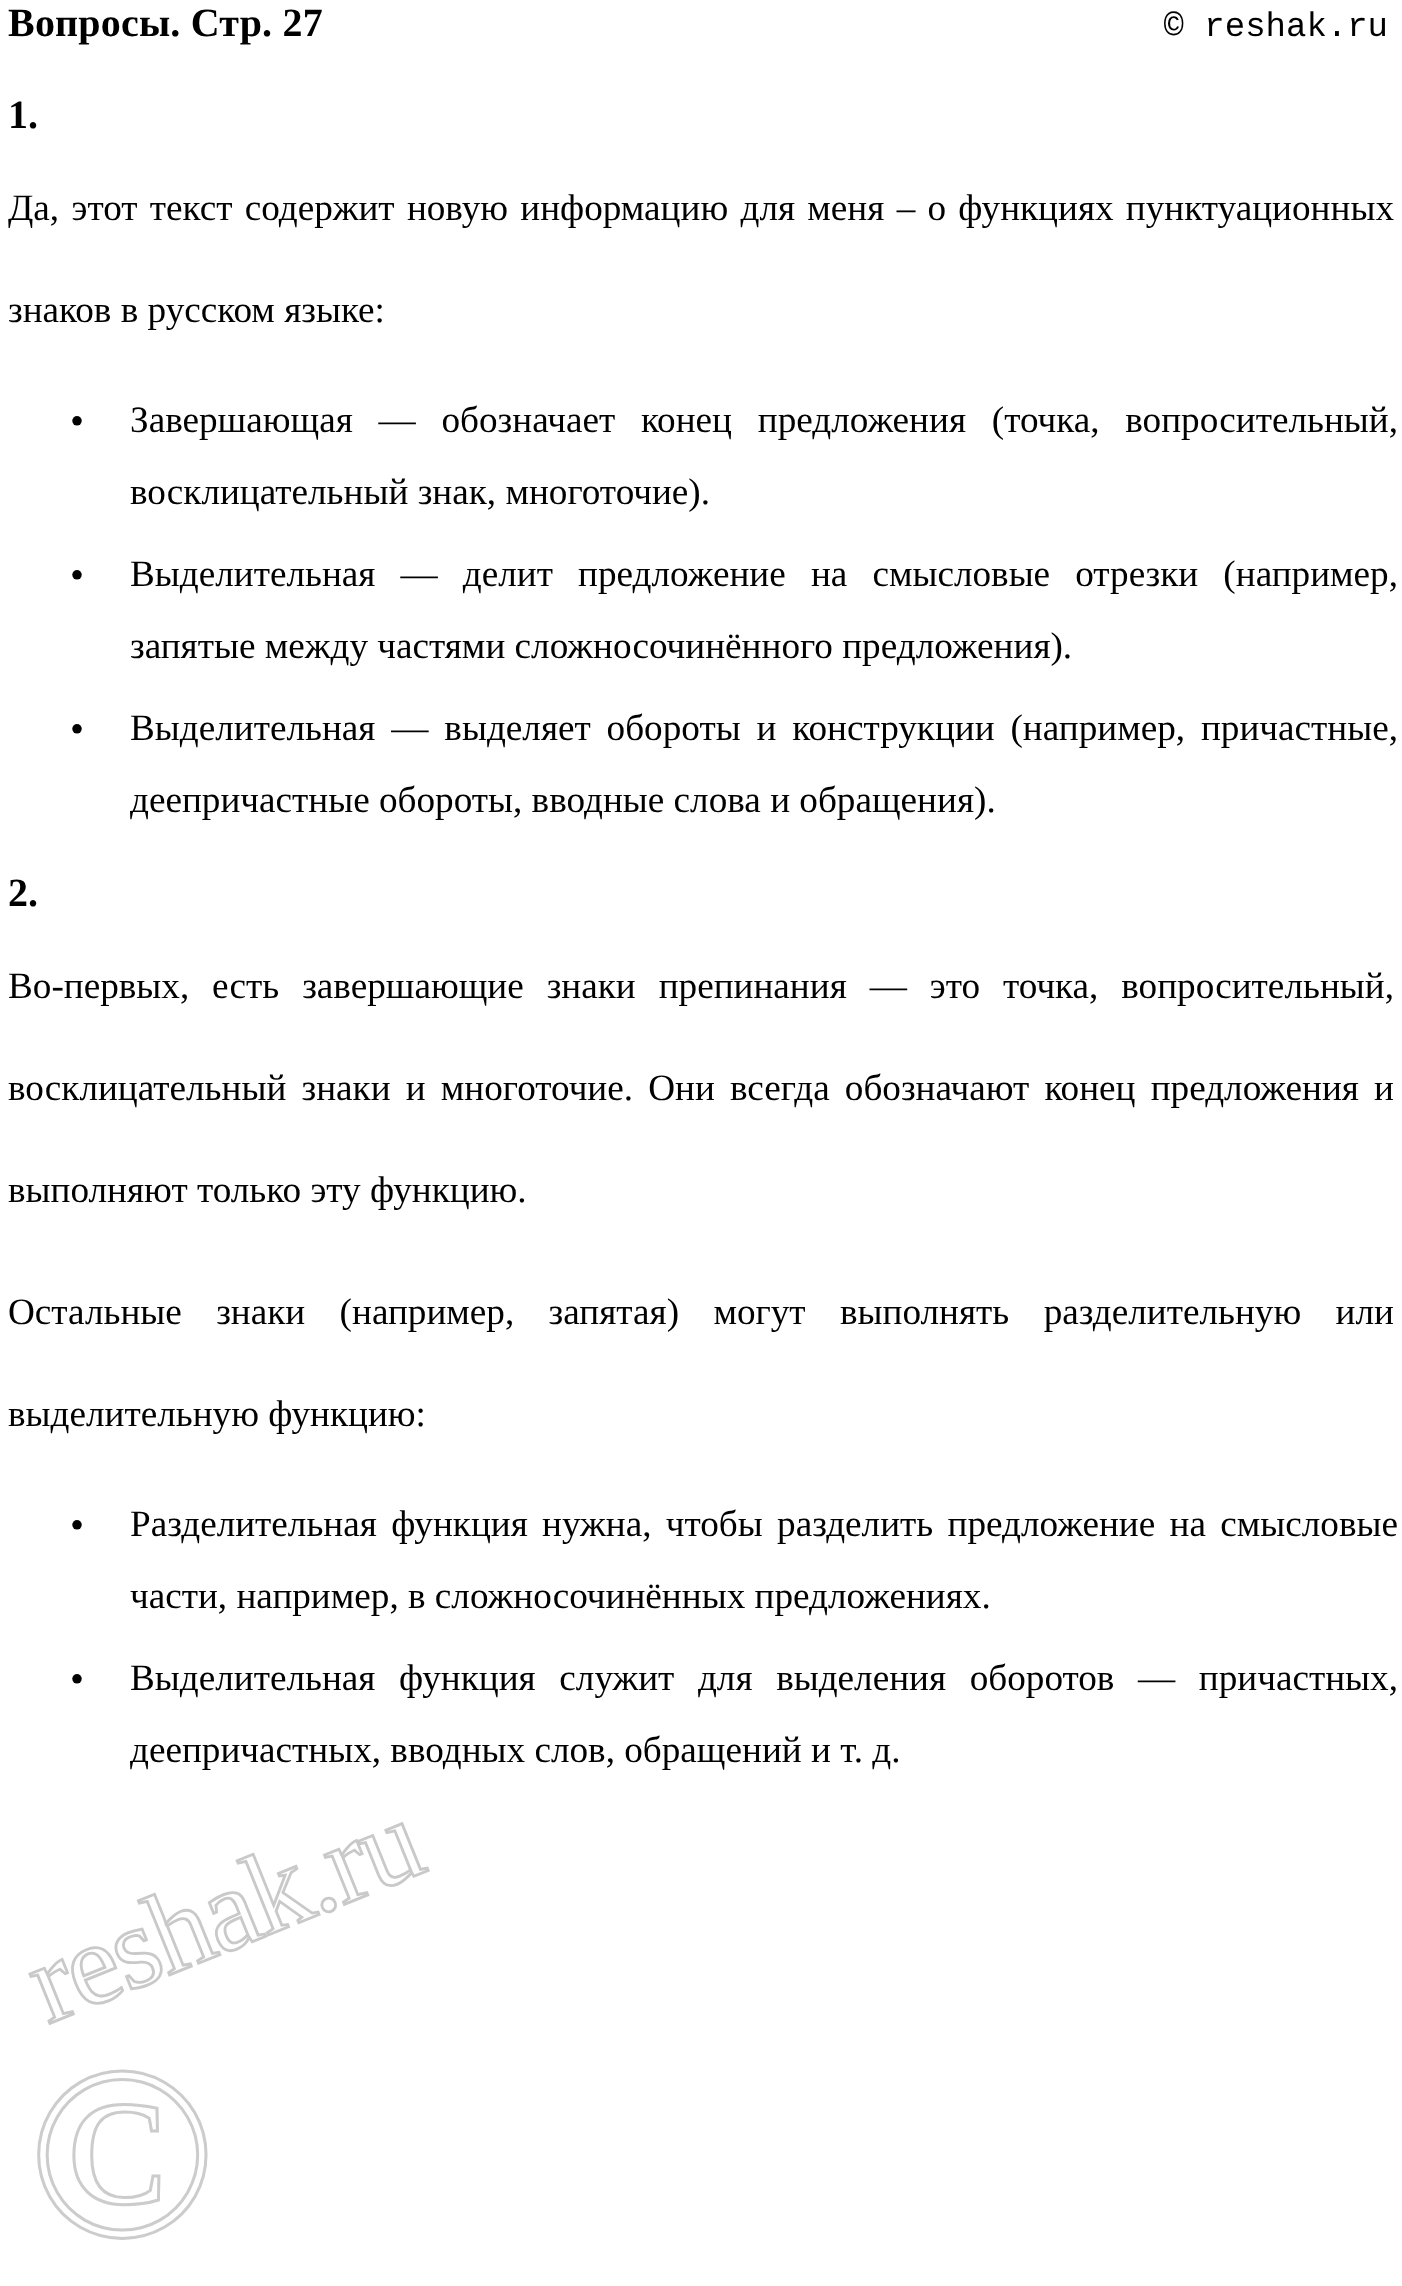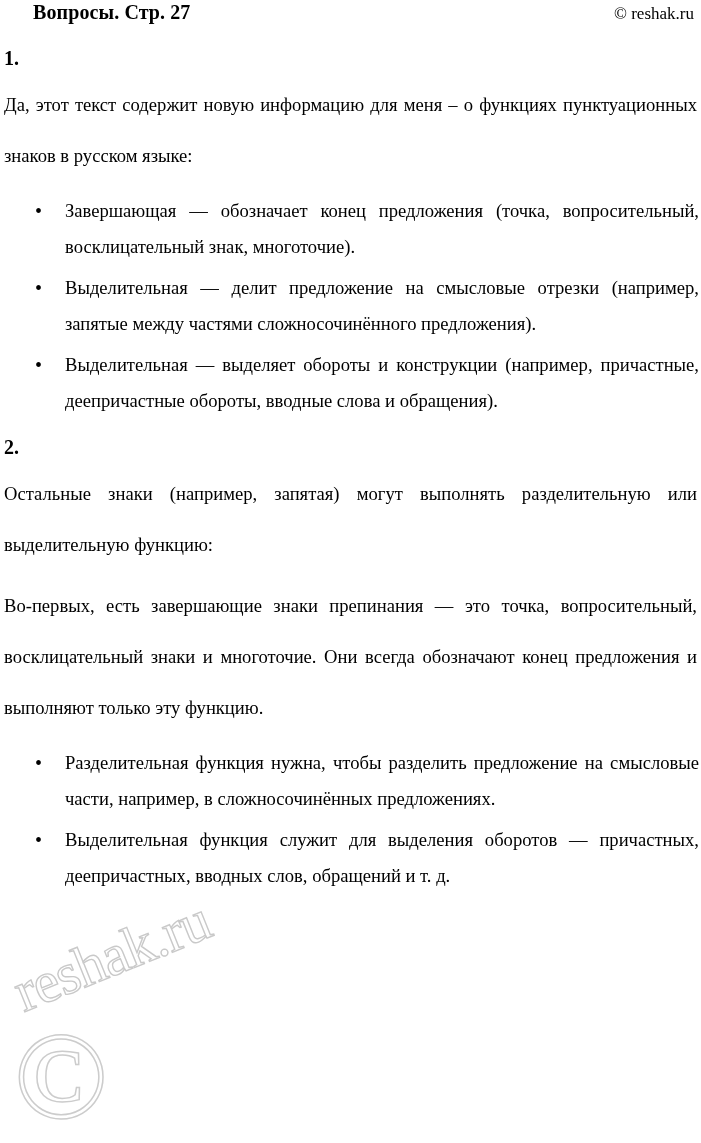--- a/index.html
+++ b/index.html
@@ -57,33 +57,33 @@
     z-index: 2;
     padding: 0 2px 0 2px;
   }
 
   .header {
     display: flex;
     align-items: baseline;
     justify-content: space-between;
     height: 30px;
     padding: 1px 2px 0 2px;
-    margin-left: 29px;
   }
   .header-title {
     font-size: 20px;
     font-weight: bold;
     letter-spacing: 0.1px;
     white-space: nowrap;
   }
   .header-credit {
     font-size: 17px;
     font-weight: 400;
     white-space: nowrap;
     padding-right: 3px;
+    font-family: Liberation Mono, monospace;
   }
 
   .section-num {
     font-size: 20px;
     font-weight: bold;
     margin: 18px 0 0 2px;
     line-height: 1.05;
   }
 
   p.body-par {
@@ -149,23 +149,23 @@
       <span class="dot">•</span><span class="lead">Выделительная</span><span> — делит предложение на смысловые отрезки (например, запятые между частями сложносочинённого предложения).</span>
     </li>
     <li>
       <span class="dot">•</span><span class="lead">Выделительная</span><span> — выделяет обороты и конструкции (например, причастные, деепричастные обороты, вводные слова и обращения).</span>
     </li>
   </ul>
 
   <div class="section-num">2.</div>
 
 
+  <p class="body-par">Во-первых, есть завершающие знаки препинания — это точка, вопросительный, восклицательный знаки и многоточие. Они всегда обозначают конец предложения и выполняют только эту функцию.</p>
+
   <p class="body-par">Остальные знаки (например, запятая) могут выполнять разделительную или выделительную функцию:</p>
-
-  <p class="body-par">Во-первых, есть завершающие знаки препинания — это точка, вопросительный, восклицательный знаки и многоточие. Они всегда обозначают конец предложения и выполняют только эту функцию.</p>
 
   <ul class="bullets">
     <li>
       <span class="dot">•</span><span>Разделительная функция нужна, чтобы разделить предложение на смысловые части, например, в сложносочинённых предложениях.</span>
     </li>
     <li>
       <span class="dot">•</span><span>Выделительная функция служит для выделения оборотов — причастных, деепричастных, вводных слов, обращений и т. д.</span>
     </li>
   </ul>
 

